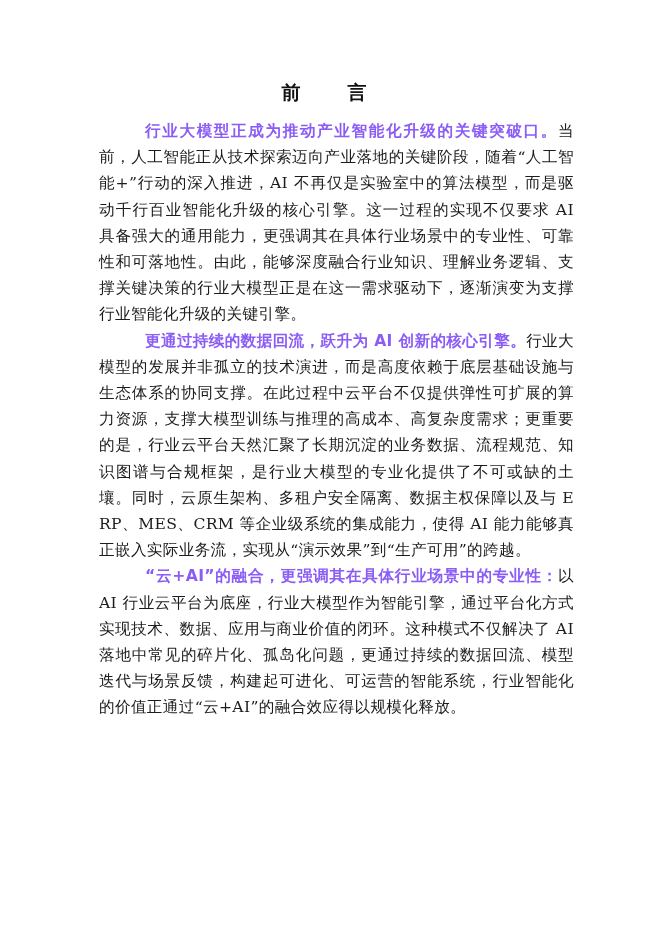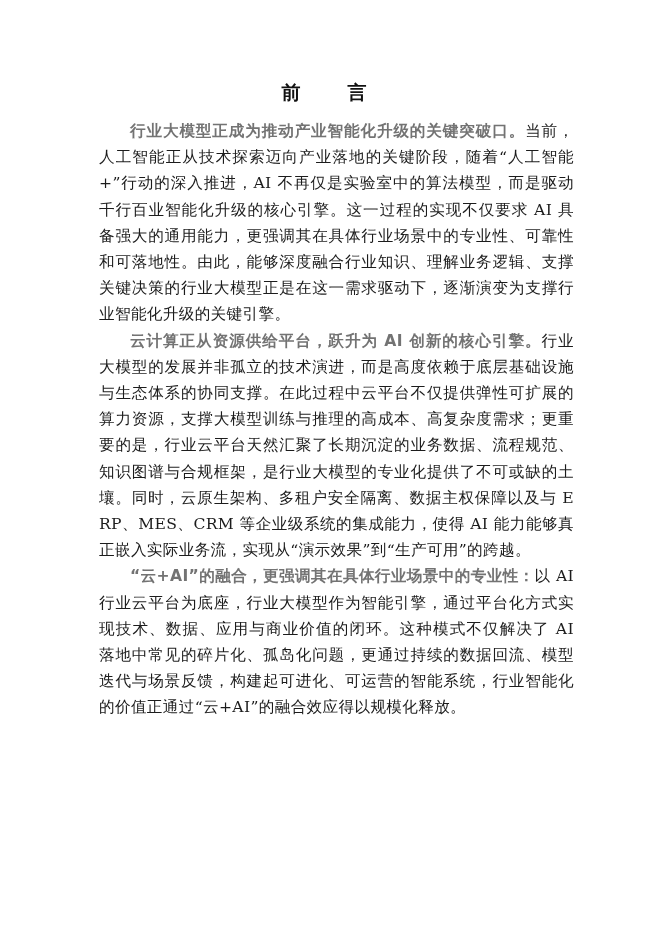--- a/index.html
+++ b/index.html
@@ -48,27 +48,28 @@
       line-height: 26.2px;
       text-indent: 31px;
       text-align: justify;
       letter-spacing: 0.35px;
       color: #1c1c1c;
       word-break: break-all;
     }
     .lead {
       font-family: "DejaVu Sans", "Liberation Sans", sans-serif;
       font-weight: bold;
-      color: #737373;
+      color: #8b5cf6;
+      margin-left: 15px;
     }
   </style>
 </head>
 <body>
 
 <div class="page">
   <div class="title">前　言</div>
 
   <div class="body-text">
     <p class="para"><span class="lead">行业大模型正成为推动产业智能化升级的关键突破口。</span><span>当前，人工智能正从技术探索迈向产业落地的关键阶段，随着“人工智能+”行动的深入推进，AI 不再仅是实验室中的算法模型，而是驱动千行百业智能化升级的核心引擎。这一过程的实现不仅要求 AI 具备强大的通用能力，更强调其在具体行业场景中的专业性、可靠性和可落地性。由此，能够深度融合行业知识、理解业务逻辑、支撑关键决策的行业大模型正是在这一需求驱动下，逐渐演变为支撑行业智能化升级的关键引擎。</span></p>
-    <p class="para"><span class="lead">云计算正从资源供给平台，跃升为 AI 创新的核心引擎。</span><span>行业大模型的发展并非孤立的技术演进，而是高度依赖于底层基础设施与生态体系的协同支撑。在此过程中云平台不仅提供弹性可扩展的算力资源，支撑大模型训练与推理的高成本、高复杂度需求；更重要的是，行业云平台天然汇聚了长期沉淀的业务数据、流程规范、知识图谱与合规框架，是行业大模型的专业化提供了不可或缺的土壤。同时，云原生架构、多租户安全隔离、数据主权保障以及与 ERP、MES、CRM 等企业级系统的集成能力，使得 AI 能力能够真正嵌入实际业务流，实现从“演示效果”到“生产可用”的跨越。</span></p>
+    <p class="para"><span class="lead">更通过持续的数据回流，跃升为 AI 创新的核心引擎。</span><span>行业大模型的发展并非孤立的技术演进，而是高度依赖于底层基础设施与生态体系的协同支撑。在此过程中云平台不仅提供弹性可扩展的算力资源，支撑大模型训练与推理的高成本、高复杂度需求；更重要的是，行业云平台天然汇聚了长期沉淀的业务数据、流程规范、知识图谱与合规框架，是行业大模型的专业化提供了不可或缺的土壤。同时，云原生架构、多租户安全隔离、数据主权保障以及与 ERP、MES、CRM 等企业级系统的集成能力，使得 AI 能力能够真正嵌入实际业务流，实现从“演示效果”到“生产可用”的跨越。</span></p>
     <p class="para"><span class="lead">“云+AI”的融合，更强调其在具体行业场景中的专业性：</span><span>以 AI 行业云平台为底座，行业大模型作为智能引擎，通过平台化方式实现技术、数据、应用与商业价值的闭环。这种模式不仅解决了 AI 落地中常见的碎片化、孤岛化问题，更通过持续的数据回流、模型迭代与场景反馈，构建起可进化、可运营的智能系统，行业智能化的价值正通过“云+AI”的融合效应得以规模化释放。</span></p>
   </div>
 </div>
 
 </body></html>

